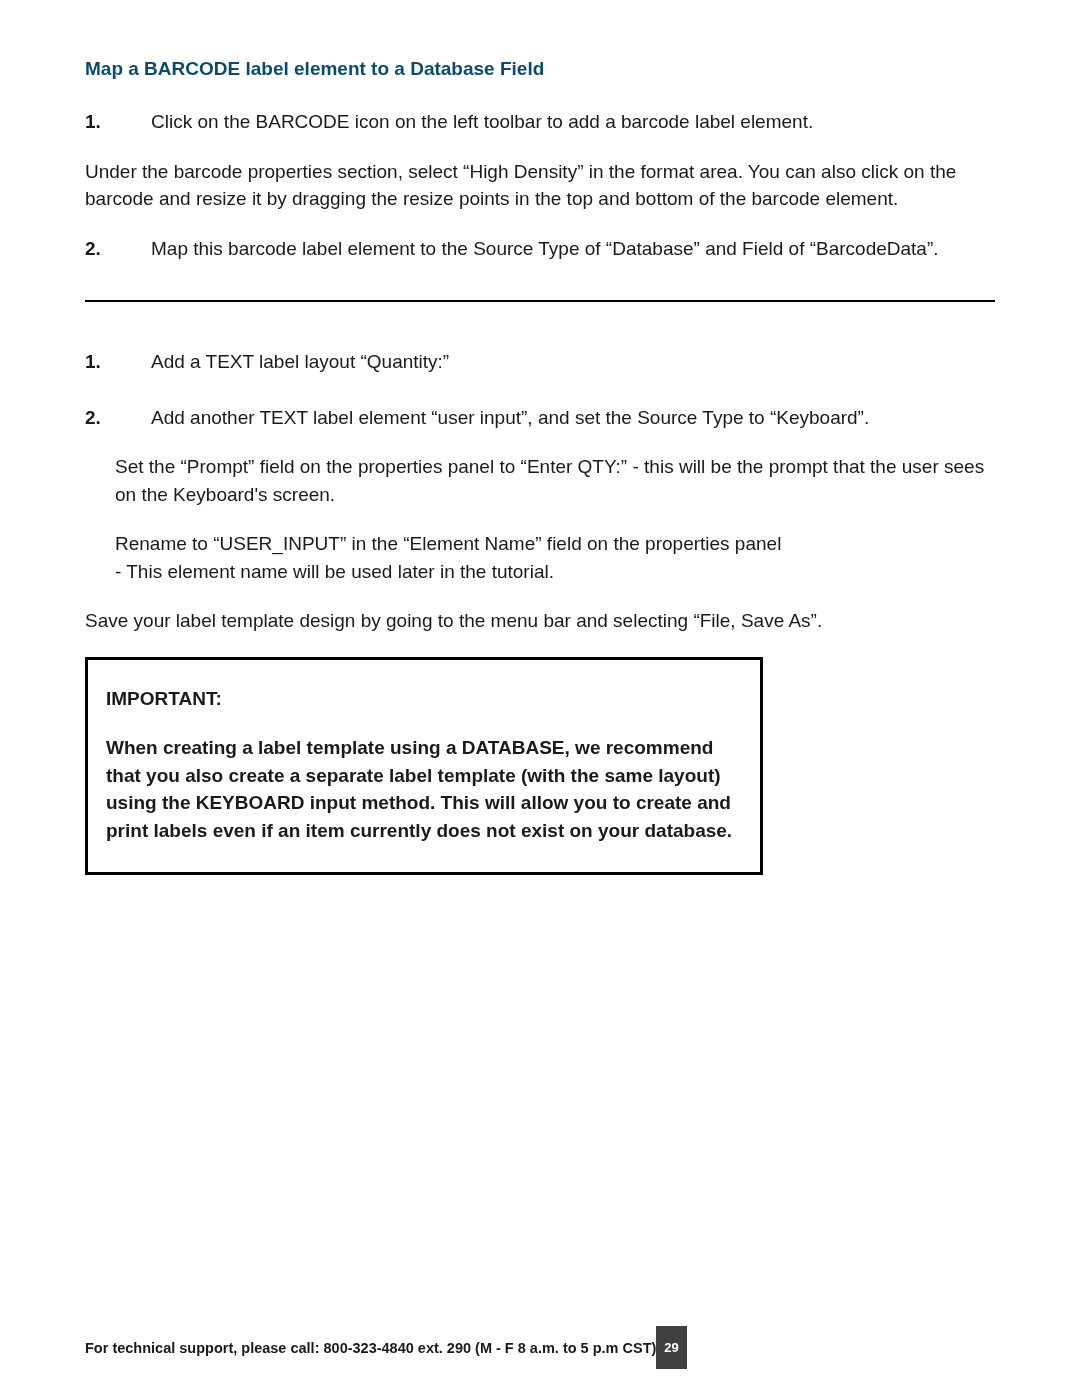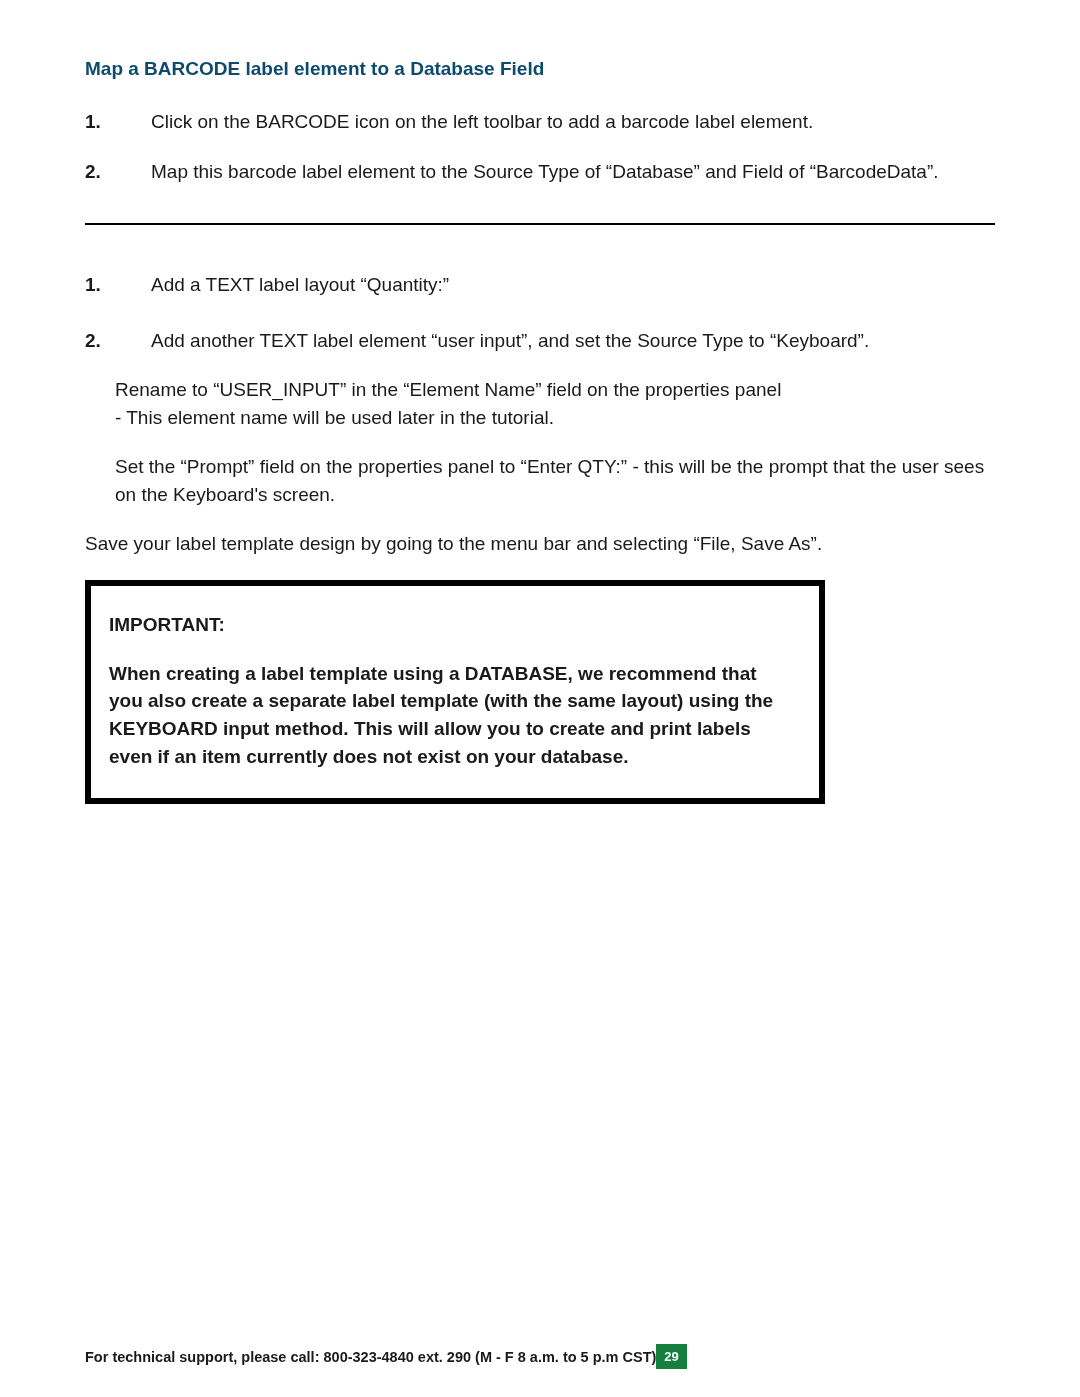--- a/index.html
+++ b/index.html
@@ -50,24 +50,24 @@
       font-size: 19px;
       line-height: 1.45;
       margin-bottom: 22px;
     }
     .hr-divider {
       border: none;
       border-top: 2px solid #000000;
       margin: 38px 0 46px 0;
     }
     .important-box {
-      border: 6px solid #000000;
+      border: 3px solid #000000;
       padding: 28px 24px 28px 18px;
       margin-top: 20px;
-      width: 740px;
+      width: 678px;
     }
     .important-heading {
       font-weight: bold;
       font-size: 19px;
       margin-bottom: 24px;
     }
     .important-body {
       font-weight: bold;
       font-size: 19px;
       line-height: 1.45;
@@ -80,45 +80,46 @@
       display: flex;
       justify-content: flex-start;
       align-items: center;
     }
     .footer-text {
       font-weight: bold;
       font-size: 14.5px;
       color: #1a1a1a;
     }
     .page-num-box {
-      background: #15803d;
+      background: #404040;
       color: #ffffff;
       font-weight: bold;
       font-size: 13px;
-      padding: 5px 8px;
+      padding: 14px 8px;
       min-width: 26px;
       text-align: center;
     }
     .spacer-sm {
       height: 6px;
     }
   </style>
 </head>
 <body>
 
 <div class="page-content">
 
   <div class="section-heading">Map a BARCODE label element to a Database Field</div>
 
   <div class="list-item">
     <div class="list-num">1.</div>
     <div class="list-body">Click on the BARCODE icon on the left toolbar to add a barcode label element.</div>
   </div>
 
 
+  <div class="full-paragraph">Under the barcode properties section, select “High Density” in the format area.  You can also click on the barcode and resize it by dragging the resize points in the top and bottom of the barcode element.</div>
 
   <div class="list-item">
     <div class="list-num">2.</div>
     <div class="list-body">Map this barcode label element to the Source Type of “Database” and Field of “BarcodeData”.</div>
   </div>
 
   <hr class="hr-divider">
 
 
   <div class="list-item">
@@ -126,24 +127,24 @@
     <div class="list-body">Add a TEXT label layout “Quantity:”</div>
   </div>
 
   <div class="spacer-sm"></div>
 
   <div class="list-item">
     <div class="list-num">2.</div>
     <div class="list-body">Add another TEXT label element “user input”, and set the Source Type to “Keyboard”.</div>
   </div>
 
+  <div class="sub-paragraph">Set the “Prompt” field on the properties panel to “Enter QTY:” - this will be the prompt that the user sees on the Keyboard's screen.</div>
+
   <div class="sub-paragraph" style="white-space: pre-line;">Rename to “USER_INPUT” in the “Element Name” field on the properties panel
 - This element name will be used later in the tutorial.</div>
-
-  <div class="sub-paragraph">Set the “Prompt” field on the properties panel to “Enter QTY:” - this will be the prompt that the user sees on the Keyboard's screen.</div>
 
   <div class="full-paragraph">Save your label template design by going to the menu bar and selecting “File, Save As”.</div>
 
   <div class="important-box">
     <div class="important-heading">IMPORTANT:</div>
     <div class="important-body">When creating a label template using a DATABASE, we recommend that you also create a separate label template (with the same layout) using the KEYBOARD input method.  This will allow you to create and print labels even if an item currently does not exist on your database.</div>
   </div>
 
 </div>
 

